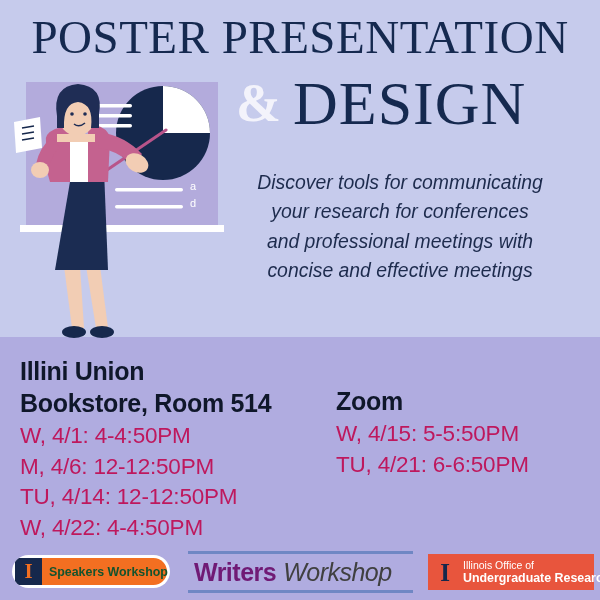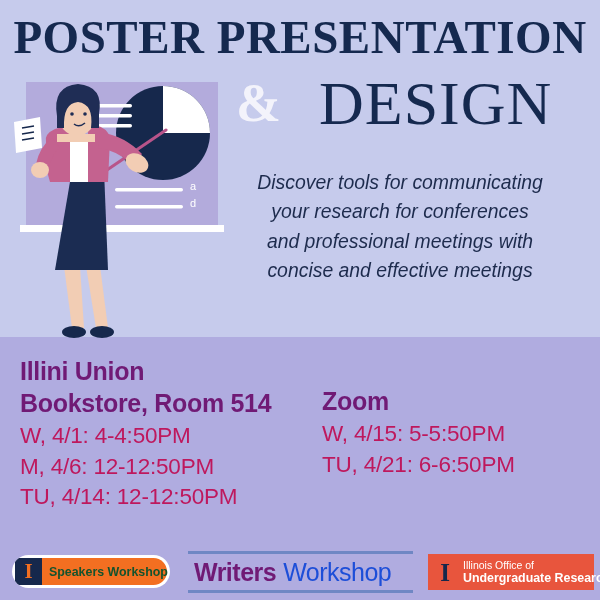--- a/index.html
+++ b/index.html
@@ -21,21 +21,21 @@
   }
   .band-footer{
     position:absolute;left:0;top:547px;width:600px;height:53px;
     background:#b0ace0;
   }
   
   .headline{
     position:absolute;left:0;top:14px;width:600px;
     text-align:center;
     font-family:"Liberation Serif", serif;
-    font-weight:700;
+    font-weight:400;
     font-size:47px;
     letter-spacing:0.5px;
     color:#15294f;
     line-height:1;
     white-space:nowrap;
   }
   .headline2{
     position:absolute;left:236px;top:72px;width:364px;
     font-family:"Liberation Serif", serif;
     font-size:62px;
@@ -43,41 +43,41 @@
     color:#15294f;
     white-space:nowrap;
   }
   .amp{
     color:#f3f3fb;
     font-weight:700;
     font-size:54px;
     vertical-align:3px;
     margin-right:12px;
   }
-  .design{letter-spacing:1px;margin-left:26px;}
+  .design{letter-spacing:1px;}
   
   .desc{
     position:absolute;left:216px;top:168px;width:368px;
     text-align:center;
     font-size:19.4px;
     font-style:italic;
     line-height:1.52;
     color:#1d2b4d;
   }
   
   .illus{position:absolute;left:0px;top:70px;width:235px;height:270px;}
   
   .col-left{position:absolute;left:20px;top:355px;width:320px;}
-  .col-right{position:absolute;left:322px;top:385px;width:250px;}
+  .col-right{position:absolute;left:336px;top:385px;width:250px;}
   .venue{
     font-family:"Liberation Sans", sans-serif;
     font-weight:700;
     font-size:25px;
     line-height:1.28;
-    color:#701a75;
+    color:#0f172a;
     letter-spacing:-0.3px;
   }
   .times{margin-top:2px;}
   .time-line{
     font-size:22.5px;
     color:#be185d;
     line-height:1.36;
     letter-spacing:-0.2px;
     white-space:nowrap;
   }
@@ -121,21 +121,21 @@
   .logo-writers .rule{
     position:absolute;left:0;width:225px;height:3px;background:#6f87c4;
   }
   .logo-writers .rule.top{top:0;}
   .logo-writers .rule.bot{top:39px;}
   .ww-text{
     position:absolute;left:6px;top:7px;
     font-size:25px;line-height:28px;white-space:nowrap;
   }
   .ww-a{font-weight:700;color:#701a75;letter-spacing:-0.5px;}
-  .ww-b{color:#1d4ed8;letter-spacing:-0.5px;}
+  .ww-b{font-style:italic;color:#404040;letter-spacing:-0.5px;}
   .logo-uor{
     position:absolute;left:428px;top:554px;
     width:166px;height:36px;
     background:#e8553d;
     display:flex;align-items:center;
     box-sizing:border-box;padding-left:6px;
   }
   .logo-uor .ilogo-box2{
     width:22px;height:28px;
     display:flex;align-items:center;justify-content:center;
@@ -219,20 +219,21 @@
 
   <div class="col-left">
     <div class="venue">
       <div>Illini Union</div>
       <div>Bookstore, Room 514</div>
     </div>
     <div class="times">
       <div class="time-line">W, 4/1: 4-4:50PM</div>
       <div class="time-line">M, 4/6: 12-12:50PM</div>
       <div class="time-line">TU, 4/14: 12-12:50PM</div>
+      <div class="time-line">W, 4/22: 4-4:50PM</div>
     </div>
   </div>
 
   <div class="col-right">
     <div class="venue">
       <div>Zoom</div>
     </div>
     <div class="times">
       <div class="time-line">W, 4/15: 5-5:50PM</div>
       <div class="time-line">TU, 4/21: 6-6:50PM</div>

